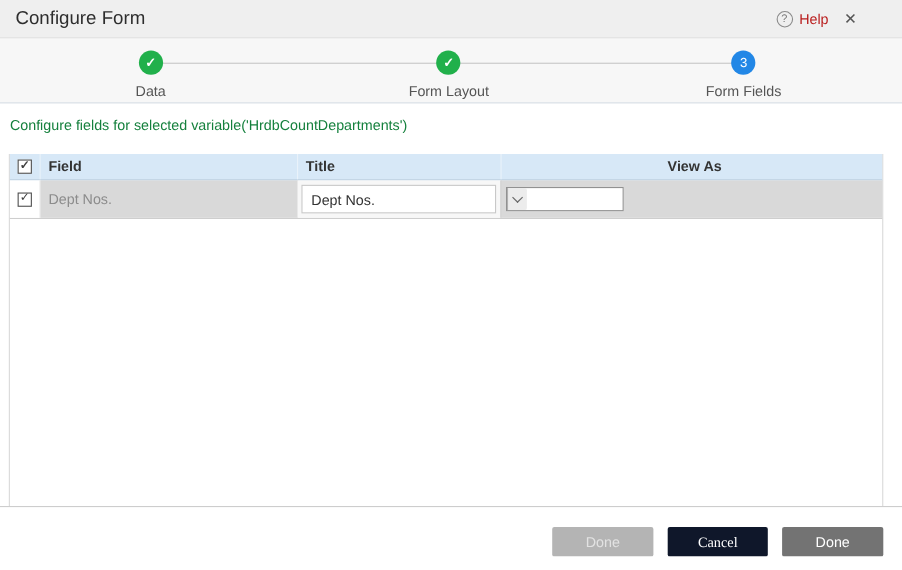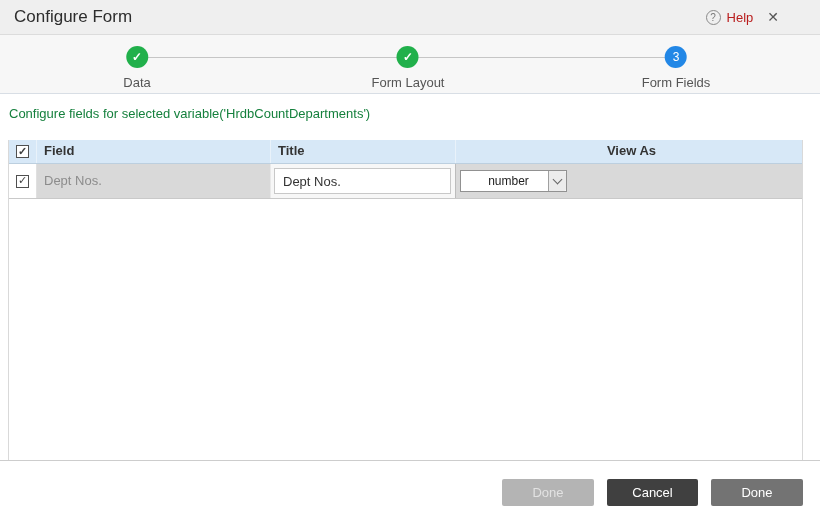--- a/index.html
+++ b/index.html
@@ -64,21 +64,21 @@
   .select-btn { width:17px; background:#ececec; border-left:1px solid #a0a0a0; display:flex;
                 align-items:center; justify-content:center; border-radius:0 2px 2px 0; }
   .chevron-shape { width:6px; height:6px; border-right:1.5px solid #666; border-bottom:1.5px solid #666;
                    transform:rotate(45deg); margin-top:-3px; }
 
   
   .footer-divider { position:absolute; left:0; right:0; top:460px; height:1px; background:#cdcdcd; }
   .btn { position:absolute; top:479px; height:27px; border:none; border-radius:2px; font-size:13px;
          font-family:"Liberation Sans", sans-serif; cursor:pointer; }
   .btn-back   { left:502px; width:92px; background:#b4b4b4; color:#e2e2e2; cursor:default; }
-  .btn-cancel { left:607px; width:91px; background:#404040; color:#ffffff; }
+  .btn-cancel { left:607px; width:91px; background:#0f172a; color:#ffffff;font-family:Liberation Serif, serif; }
   .btn-done   { left:711px; width:92px; background:#737373; color:#ffffff; }
 </style>
 </head>
 <body>
 
 <div class="app">
 
   <div class="titlebar">
     <div class="dialog-title">Configure Form</div>
     <div class="titlebar-right">
@@ -135,21 +135,20 @@
         <span class="checkbox">
           <span class="check-glyph">✓</span>
         </span>
       </div>
       <div class="cell col-field">Dept Nos.</div>
       <div class="cell col-title">
         <input class="title-input" type="text" value="Dept Nos." style="">
       </div>
       <div class="cell col-viewas">
         <div class="select">
-          <span class="select-value">number</span>
           <span class="select-btn">
             <i class="chevron-shape"></i>
           </span>
         </div>
       </div>
     </div>
 
   </div>
 
   <div class="footer-divider"></div>

